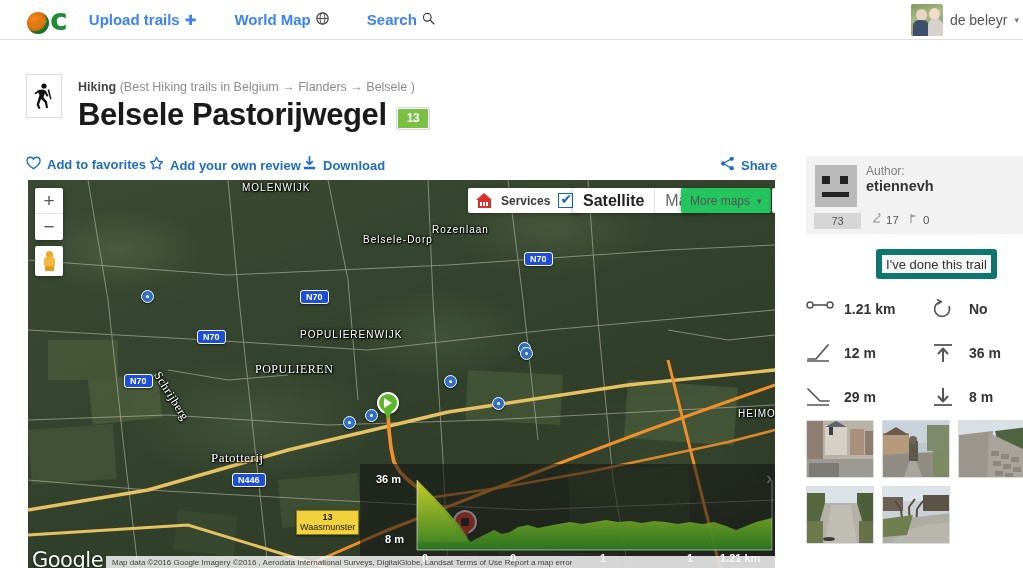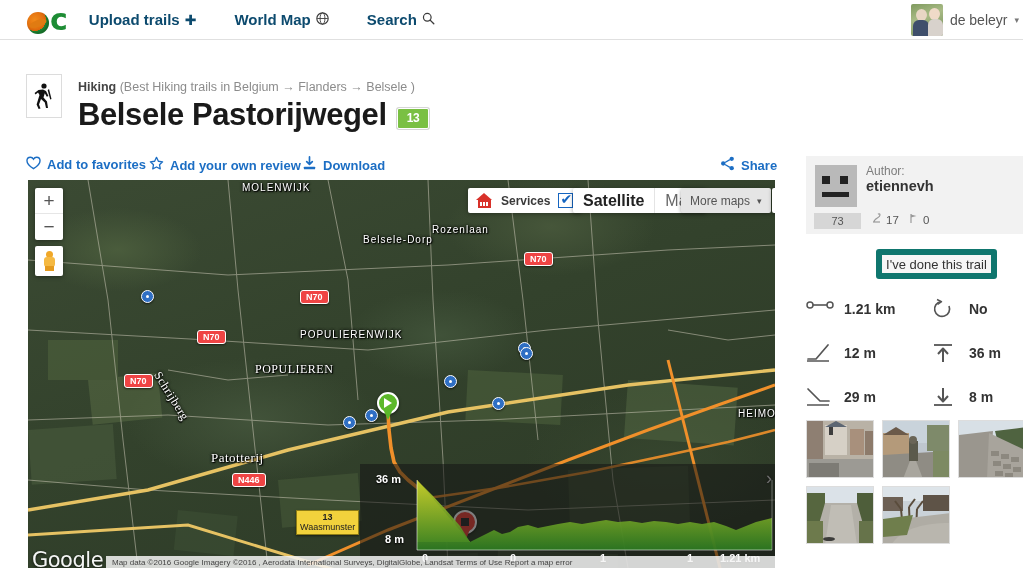--- a/index.html
+++ b/index.html
@@ -27,21 +27,21 @@
     background:radial-gradient(circle at 35% 35%, #f08a1a 0%, #e0690c 55%, #1d8c34 56%, #1d8c34 100%);
     position:relative; margin:0 1px; top:3px;
     box-shadow:inset -2px -2px 3px rgba(0,0,0,.25);
   }
   .logo .globe:after{
     content:""; position:absolute; left:2px; top:8px; width:18px; height:7px;
     border-radius:50%; background:#e07b12; transform:rotate(-20deg);
   }
   .navlinks { display:flex; align-items:center; margin-left:22px; gap:38px; }
   .navlink {
-    color:#0c4a6e; font-size:15px; font-weight:bold; cursor:pointer;
+    color:#3b82f6; font-size:15px; font-weight:bold; cursor:pointer;
     display:flex; align-items:center; gap:5px; white-space:nowrap;
   }
   .navlink .gi { font-size:14px; font-weight:normal; }
   .user-area {
     position:absolute; right:0px; top:0; height:40px;
     display:flex; align-items:center; gap:7px;
   }
   .avatar-photo {
     width:32px; height:32px; border-radius:2px; overflow:hidden;
     background:linear-gradient(160deg,#7f9a5e 0%,#a9bb86 40%,#6f8a55 100%);
@@ -113,21 +113,21 @@
       linear-gradient(160deg,#3b4a33 0%,#33422c 45%,#2c3926 100%);
   }
 
   .maplabel {
     position:absolute; color:#fff; font-size:10px; letter-spacing:1px;
     text-shadow:0 0 3px #000,0 0 3px #000, 1px 1px 1px #000;
     white-space:nowrap; pointer-events:none;
   }
   .maplabel.serif { font-family:"Liberation Serif", serif; font-size:12px; letter-spacing:.5px;}
   .shield {
-    position:absolute; background:#ef4444; color:#fff; font-size:9px; font-weight:bold;
+    position:absolute; background:#1d4ed8; color:#fff; font-size:9px; font-weight:bold;
     padding:1px 5px; border-radius:3px; border:1px solid #fff;
     box-shadow:0 1px 2px rgba(0,0,0,.5); white-space:nowrap;
   }
   .exit-sign {
     position:absolute; background:#f2d23c; color:#222; border:1px solid #8d7c15;
     font-size:9px; text-align:center; padding:1px 3px; line-height:1.15;
     box-shadow:0 1px 2px rgba(0,0,0,.5);
   }
   .exit-sign .num { display:block; background:#f2d23c; font-weight:bold; }
   .poi {
@@ -218,21 +218,21 @@
   .maptype {
     position:absolute; left:545px; top:8px; height:25px; background:#fff;
     border-radius:2px; box-shadow:0 1px 4px rgba(0,0,0,.35); display:flex;
   }
   .maptype div {
     display:flex;align-items:center;padding:1px 10px;font-size:16px;cursor:pointer;color:#666;
   }
   .maptype div.sel { font-weight:bold; color:#222; }
   .maptype div+div { border-left:1px solid #e4e4e4; }
   .moremaps {
-    position:absolute; left:653px; top:8px; height:25px; background:#e5e5e5;
+    position:absolute; left:653px; top:8px; height:25px; background:#22c55e;
     border-radius:2px; box-shadow:0 1px 4px rgba(0,0,0,.35);
     display:flex; align-items:center; gap:7px; padding:8px 9px;
     font-size:12px; color:#555; cursor:pointer;
   }
   .fullscr {
     position:absolute; left:744px; top:8px; width:25px; height:25px; background:#fff;
     border-radius:2px; box-shadow:0 1px 4px rgba(0,0,0,.35);
     display:flex;align-items:center;justify-content:center;cursor:pointer;
     color:#333; font-size:13px;
   }

